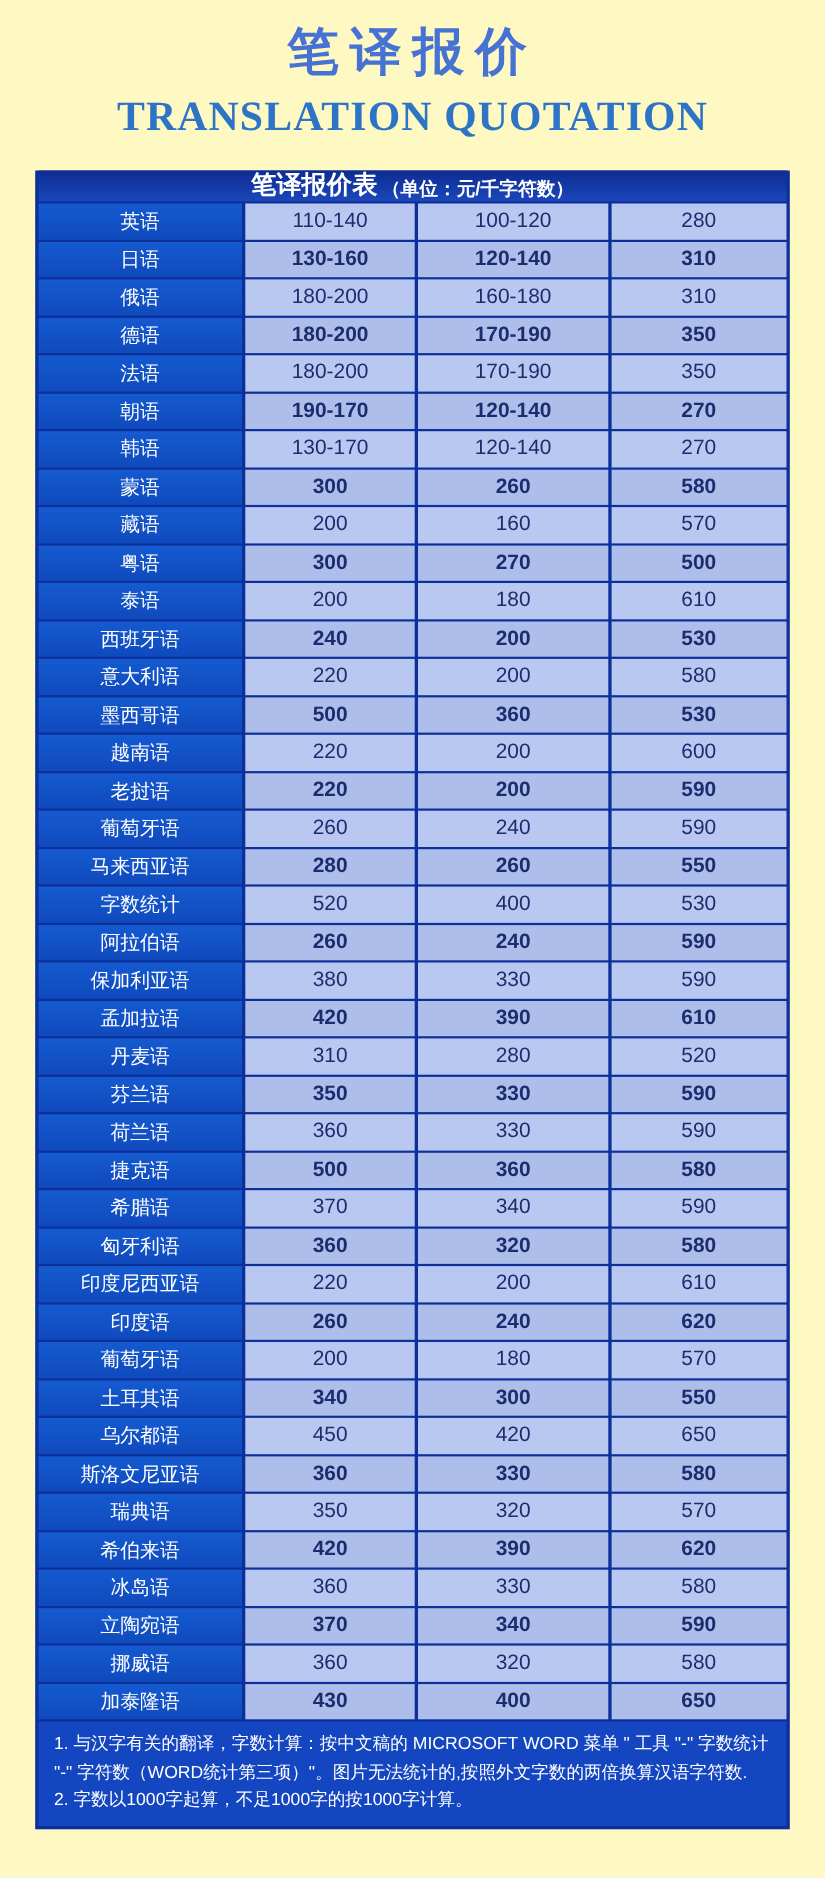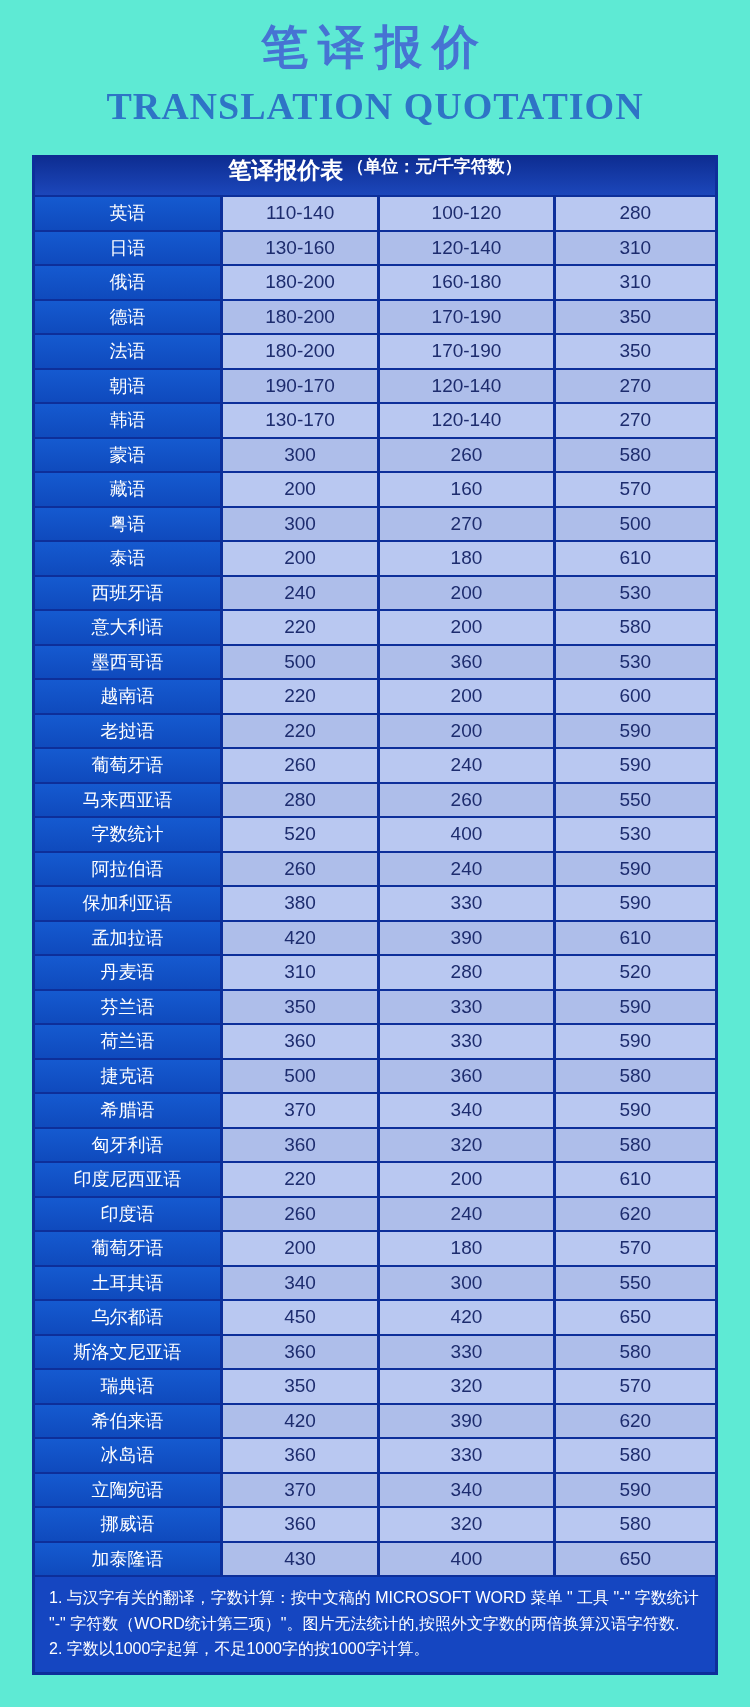--- a/index.html
+++ b/index.html
@@ -6,21 +6,21 @@
     margin: 0;
     padding: 0;
     background: #ffffff;
     width: 750px;
     font-family: "Liberation Sans", "DejaVu Sans", sans-serif;
   }
   .page {
     width: 750px;
     height: 1707px;
     overflow: hidden;
-    background: #5eead4;
+    background: #fef9c3;
   }
 
   
   .main-title {
     margin: 16px 0 4px 0;
     text-align: center;
     font-size: 47px;
     font-weight: bold;
     letter-spacing: 10px;
     color: #4673d3;
@@ -47,23 +47,23 @@
     white-space: nowrap;
   }
 
   
   .quote-table {
     margin: 0 32px;
     background: #0d2f9a;
     padding: 0 3px 3px 3px;
   }
   .table-header {
-    height: 40px;
+    height: 28px;
     display: flex;
-    align-items: flex-start;
+    align-items: flex-end;
     justify-content: center;
     background: linear-gradient(#0d2c90, #1c47bb);
     color: #ffffff;
     white-space: nowrap;
   }
   .tbl-title { font-size: 23px; font-weight: bold; }
   .tbl-unit  { font-size: 17px; font-weight: bold; margin-left: 4px; }
 
   .table-body {
     margin-top: 2px;
@@ -80,21 +80,21 @@
   .cell-lang {
     background: linear-gradient(#155ad0, #0f4abd);
     color: #ffffff;
     font-size: 18px;
   }
   .cell-val {
     color: #1d2c6e;
     font-size: 19px;
   }
   .cell-val.even { background: #b9c8f1; }
-  .cell-val.odd  { background: #aebeea; }
+  .cell-val.odd  { background: #aebeea; font-weight: bold; }
 
   .table-notes {
     margin-top: 2px;
     background: #1546c1;
     color: #ffffff;
     padding: 8px 14px 10px 14px;
     font-size: 16px;
     line-height: 1.6;
   }
   .table-notes p { margin: 0; }

